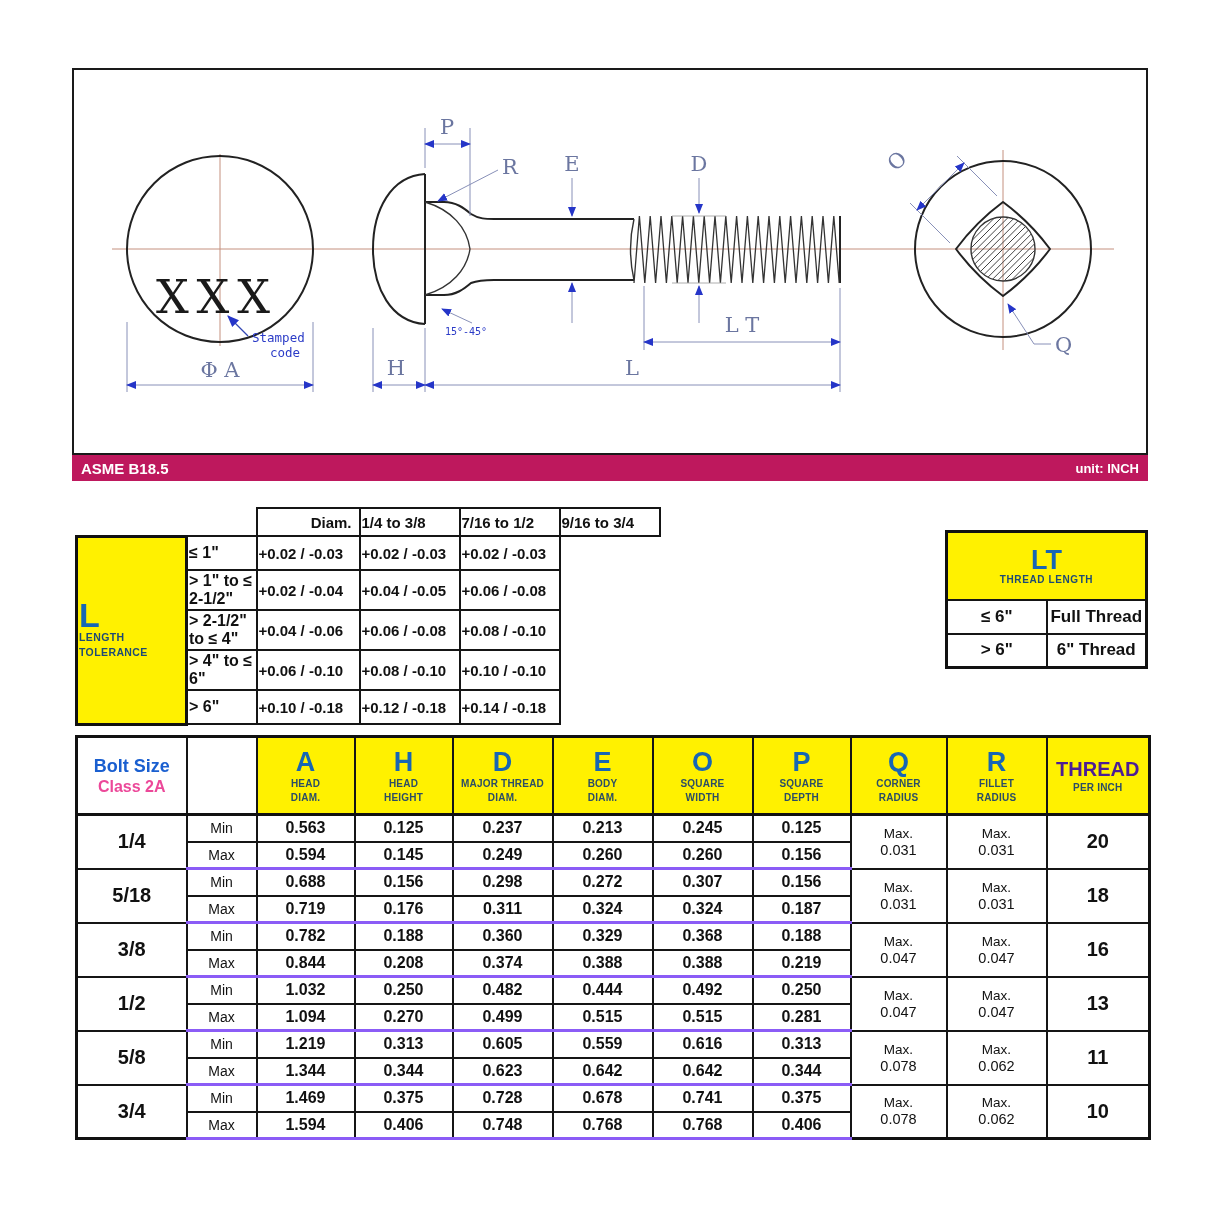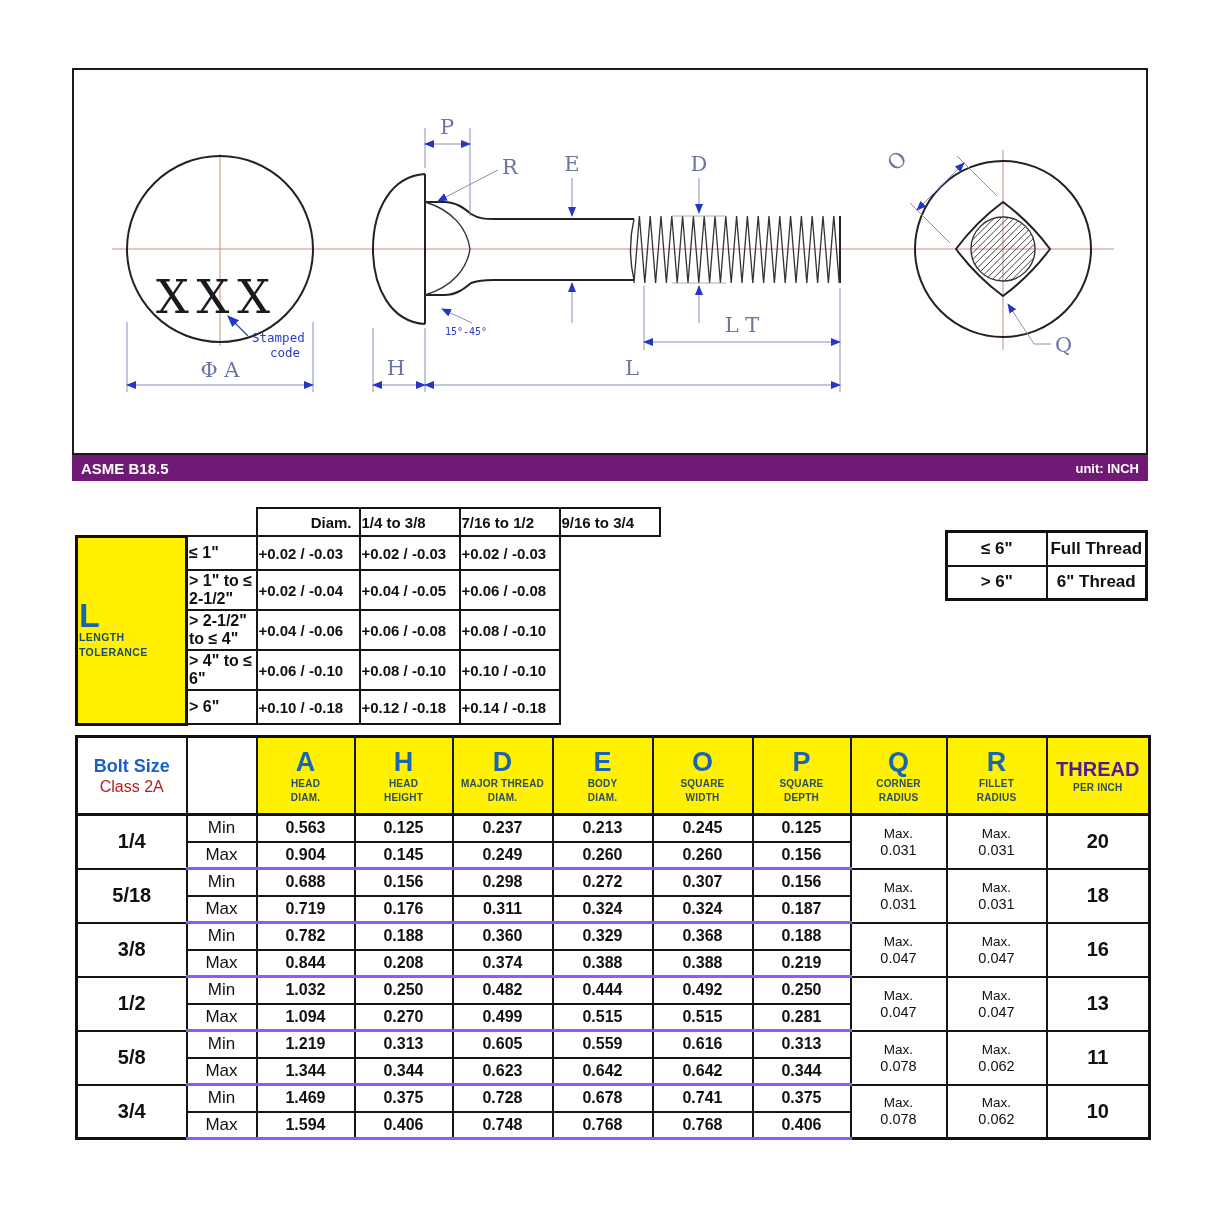--- a/index.html
+++ b/index.html
@@ -1,21 +1,21 @@
 <!DOCTYPE html>
 <html><head>
 <meta charset="utf-8">
 <style>
   html,body{margin:0;padding:0;background:#ffffff;}
   body{width:1214px;height:1214px;position:relative;font-family:"Liberation Sans",sans-serif;color:#111;}
   .abs{position:absolute;}
 
   
   #frame{left:72px;top:68px;width:1076px;height:387px;border:2px solid #1a1a1a;background:#fff;box-sizing:border-box;}
-  #titlebar{left:72px;top:455px;width:1076px;height:26px;background:#701a75;box-sizing:border-box;
+  #titlebar{left:72px;top:455px;width:1076px;height:26px;background:#be185d;box-sizing:border-box;
             display:flex;justify-content:space-between;align-items:center;padding:0 9px;}
   #titlebar .tl{color:#fff;font-size:15px;font-weight:bold;}
   #titlebar .tr{color:#fff;font-size:13px;font-weight:bold;}
 
   svg text{font-family:"DejaVu Serif",serif;}
   .dimlabel{fill:#6b76a0;font-size:21px;font-weight:400;}
   .cadblue{fill:#2b3bc7;font-family:"DejaVu Sans Mono",monospace;}
 
   
   table{border-collapse:collapse;table-layout:fixed;}
@@ -45,27 +45,27 @@
   .lthdr .sub{color:#1D4A75;font-size:10px;font-weight:700;letter-spacing:.6px;}
   #lttable td.ltv{font-size:17px;font-weight:700;}
 
   
   #spectable{left:75px;top:735px;border:3px solid #111;}
   #spectable th,#spectable td{border:2px solid #151515;text-align:center;vertical-align:middle;}
   #spectable thead tr{height:78px;}
   #spectable thead th{border-bottom:3px solid #111;}
   #spectable tbody tr{height:27px;}
   #spectable th.corner .l1{color:#1A5FD0;font-size:18px;font-weight:700;line-height:22px;}
-  #spectable th.corner .l2{color:#b91c1c;font-size:16px;font-weight:400;line-height:20px;}
+  #spectable th.corner .l2{color:#ec4899;font-size:16px;font-weight:700;line-height:20px;}
   #spectable th.yh{background:#FFF100;}
   #spectable .big{color:#1766B4;font-size:27px;font-weight:700;line-height:30px;}
   #spectable .tbig{color:#4c1d95;font-size:20px;font-weight:700;line-height:24px;}
   #spectable .sub{color:#2B4D66;font-size:10px;font-weight:700;line-height:14px;letter-spacing:.2px;}
   #spectable td.size{font-size:20px;font-weight:700;}
-  #spectable td.mm{font-size:17px;font-weight:400;border-radius:11px;}
+  #spectable td.mm{font-size:14px;font-weight:400;border-radius:11px;}
   #spectable td.val{font-size:16px;font-weight:700;}
   #spectable td.thr{font-size:20px;font-weight:700;}
   #spectable td.qr .maxw{font-size:13.5px;font-weight:400;line-height:17px;}
   #spectable td.qr .qv{font-size:14.5px;font-weight:400;line-height:17px;}
   #spectable tbody tr.rmin td{border-bottom:1px solid #2a2a2a;}
   #spectable tbody tr.rmax td{border-bottom:3px solid #8b5cf6;}
   #spectable tbody td.gspan{border-bottom:3px solid #111;}
 </style>
 </head>
 <body>
@@ -257,20 +257,26 @@
       </tr>
     </tbody>
 </table>
 
 <table class="abs" id="lttable">
   <colgroup>
       <col style="width:100px">
       <col style="width:100px">
     </colgroup>
   <tbody>
+      <tr>
+    <td class="lthdr" colspan="2">
+      <div class="bigLT">LT</div>
+      <div class="sub">THREAD LENGTH</div>
+    </td>
+  </tr>
   <tr class="body">
     <td class="ltv">≤ 6"</td>
     <td class="ltv">Full Thread</td>
   </tr>
   <tr class="body">
     <td class="ltv">&gt; 6"</td>
     <td class="ltv">6" Thread</td>
   </tr>
 </tbody>
   </table>
@@ -357,21 +363,21 @@
           <div class="qv">0.031</div>
         </td>
         <td class="qr gspan" rowspan="2">
           <div class="maxw">Max.</div>
           <div class="qv">0.031</div>
         </td>
         <td class="thr gspan" rowspan="2">20</td>
       </tr>
       <tr class="rmax">
         <td class="mm">Max</td>
-        <td class="val">0.904</td>
+        <td class="val">0.594</td>
         <td class="val">0.145</td>
         <td class="val">0.249</td>
         <td class="val">0.260</td>
         <td class="val">0.260</td>
         <td class="val">0.156</td>
       </tr>
       <tr class="rmin">
         <td class="size gspan" rowspan="2">5/18</td>
         <td class="mm">Min</td>
         <td class="val">0.688</td>

